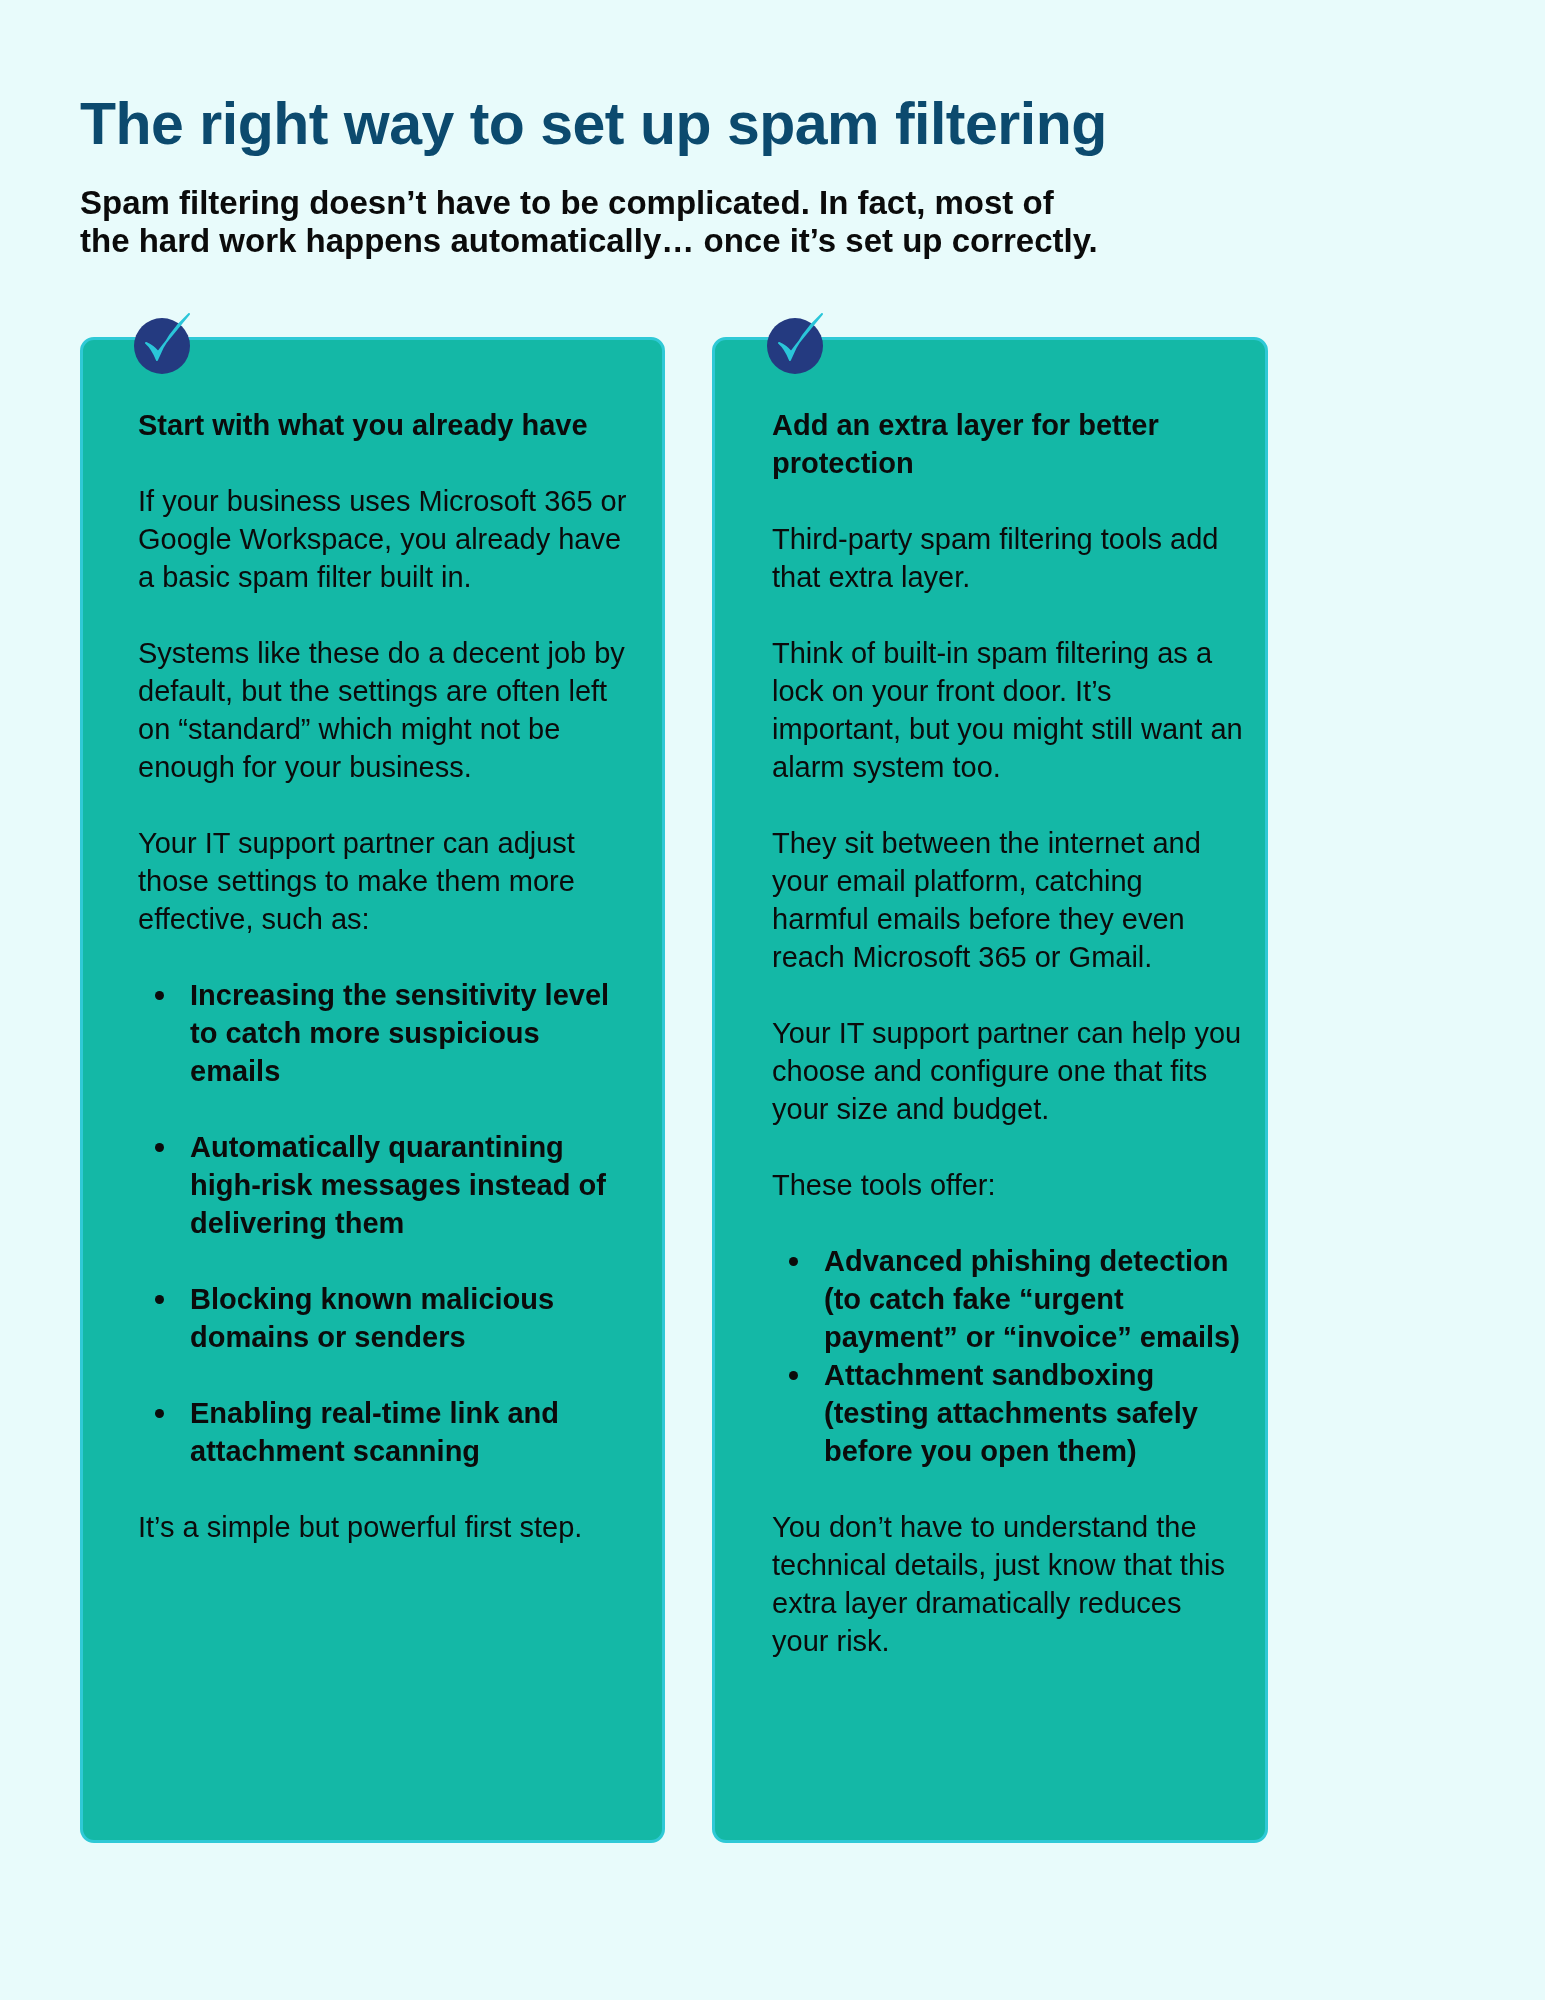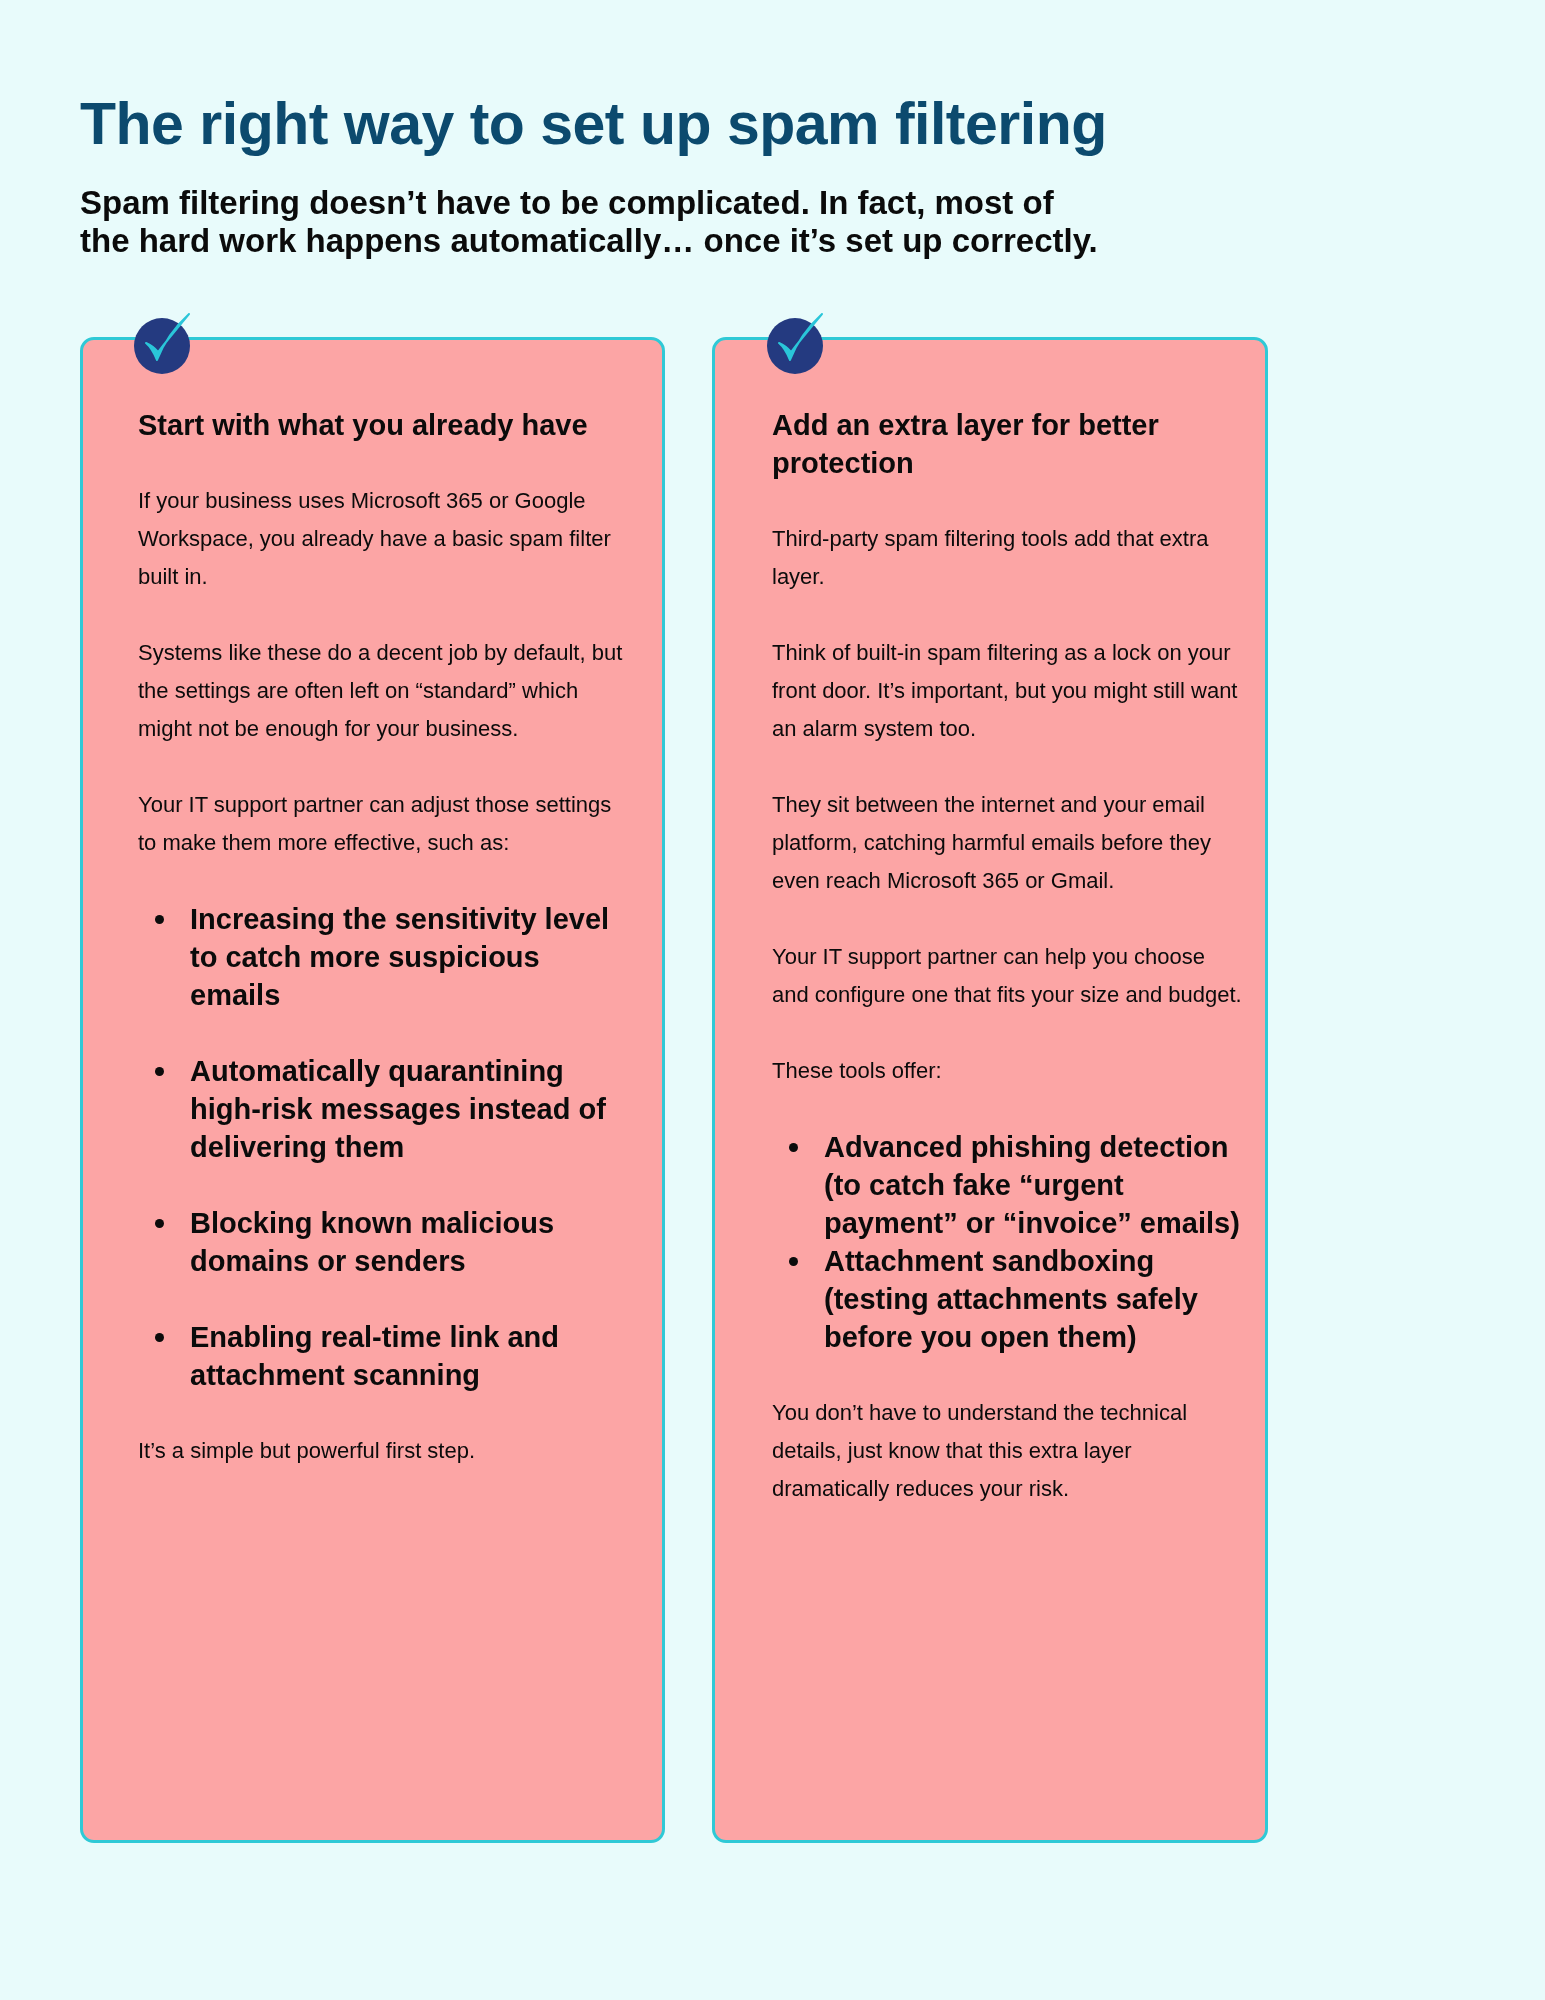--- a/index.html
+++ b/index.html
@@ -38,21 +38,21 @@
     font-weight: 700;
     color: #0b0b0b;
   }
   .card {
     position: absolute;
     top: 337px;
     height: 1506px;
     box-sizing: border-box;
     border: 3.5px solid #2fc9d6;
     border-radius: 14px;
-    background: #fca5a5;
+    background: #14b8a6;
   }
   .card.left { left: 80px; width: 585px; }
   .card.right { left: 712px; width: 556px; }
 
   .check-badge {
     position: absolute;
     top: -28px;
     width: 60px;
     height: 62px;
   }
@@ -68,21 +68,21 @@
   .card.right .card-content { left: 57px; right: 20px; }
 
   .card-heading {
     margin: 0 0 38px 0;
     font-size: 29px;
     line-height: 38px;
     font-weight: 700;
   }
   .card-para {
     margin: 0 0 38px 0;
-    font-size: 22px;
+    font-size: 29px;
     line-height: 38px;
     font-weight: 400;
   }
   .bullets {
     list-style: none;
     margin: 0 0 38px 0;
     padding: 0;
   }
   .bullets li {
     position: relative;

